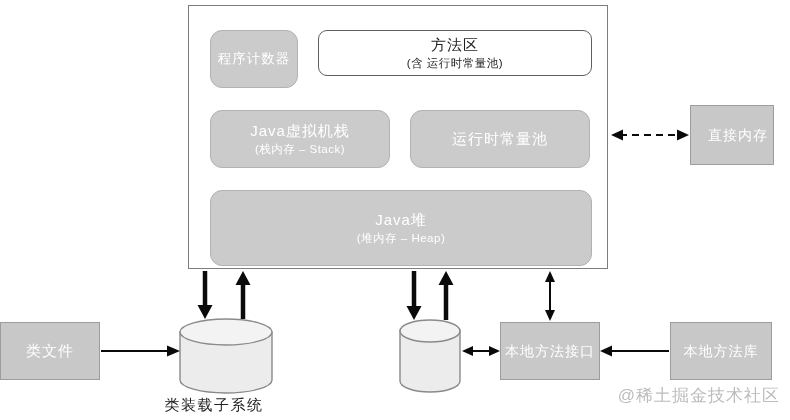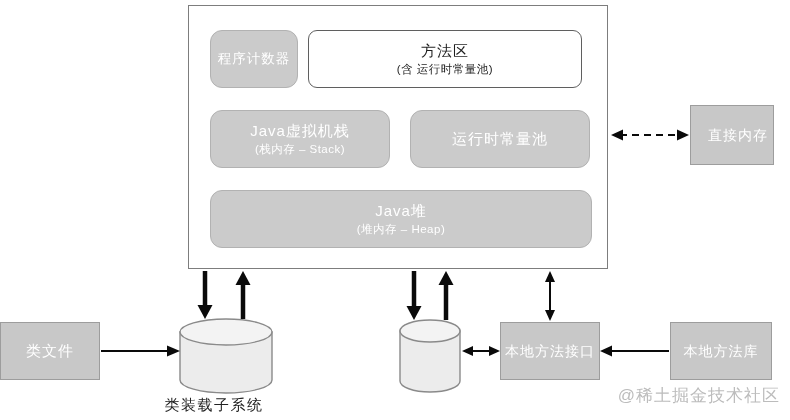--- a/index.html
+++ b/index.html
@@ -136,35 +136,35 @@
       <polygon points="689,135 677,129.5 677,140.5" stroke="none"></polygon>
     </g>
   </svg>
 
   <div class="outer-box"></div>
 
   <div class="box gray-rounded" style="left:210px; top:30px; width:88px; height:58px;">
     <div class="title" style="font-size:13.5px;">程序计数器</div>
   </div>
 
-  <div class="box white-box" style="left:308px; top:30px; width:274px; height:58px;text-align:center;">
+  <div class="box white-box" style="left:318px; top:30px; width:274px; height:46px;text-align:center;">
     <div class="title dark">方法区</div>
     <div class="sub">(含 运行时常量池)</div>
   </div>
 
   <div class="box gray-rounded" style="left:210px; top:110px; width:180px; height:58px;">
     <div class="title">Java虚拟机栈</div>
     <div class="sub">(栈内存 – Stack)</div>
   </div>
 
   <div class="box gray-rounded" style="left:410px; top:110px; width:180px; height:58px;">
     <div class="title">运行时常量池</div>
   </div>
 
-  <div class="box gray-rounded" style="left:210px; top:190px; width:382px; height:58px;">
+  <div class="box gray-rounded" style="left:210px; top:190px; width:382px; height:76px;">
     <div class="title">Java堆</div>
     <div class="sub">(堆内存 – Heap)</div>
   </div>
 
   <div class="box gray-square" style="left:690px; top:105px; width:84px; height:60px;">
     <div class="title" style="font-size:14px;margin-left:12px;">直接内存</div>
   </div>
 
   <div class="box gray-square" style="left:0px; top:322px; width:100px; height:58px;">
     <div class="title">类文件</div>

